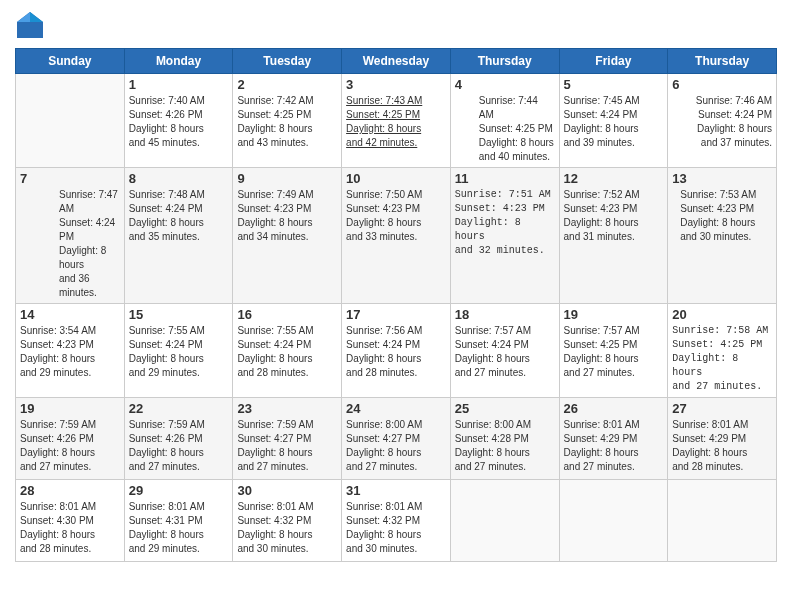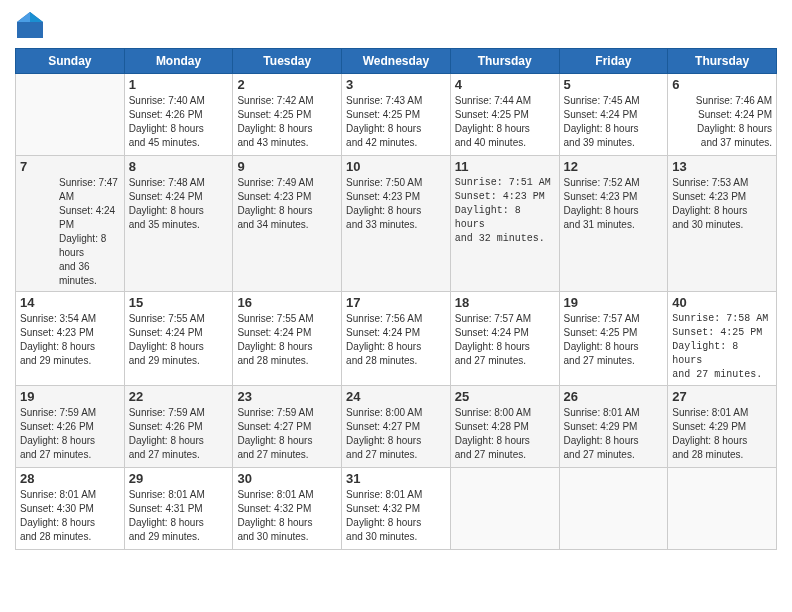--- a/index.html
+++ b/index.html
@@ -138,28 +138,28 @@
           </td>
           <td>
             <span class="day-num">2</span>
             <div class="day-info" style="white-space: pre-line;">Sunrise: 7:42 AM
 Sunset: 4:25 PM
 Daylight: 8 hours
 and 43 minutes.</div>
           </td>
           <td>
             <span class="day-num">3</span>
-            <div class="day-info" style="white-space: pre-line;">Sunrise: 7:43 AM
+            <div class="day-info" style="white-space: pre-line; text-decoration: underline;">Sunrise: 7:43 AM
 Sunset: 4:25 PM
 Daylight: 8 hours
 and 42 minutes.</div>
           </td>
           <td>
             <span class="day-num">4</span>
-            <div class="day-info" style="white-space: pre-line;">Sunrise: 7:44 AM
+            <div class="day-info" style="white-space: pre-line; margin-left: 24px;">Sunrise: 7:44 AM
 Sunset: 4:25 PM
 Daylight: 8 hours
 and 40 minutes.</div>
           </td>
           <td>
             <span class="day-num">5</span>
             <div class="day-info" style="white-space: pre-line;">Sunrise: 7:45 AM
 Sunset: 4:24 PM
 Daylight: 8 hours
 and 39 minutes.</div>
@@ -210,21 +210,21 @@
           </td>
           <td>
             <span class="day-num">12</span>
             <div class="day-info" style="white-space: pre-line;">Sunrise: 7:52 AM
 Sunset: 4:23 PM
 Daylight: 8 hours
 and 31 minutes.</div>
           </td>
           <td>
             <span class="day-num">13</span>
-            <div class="day-info" style="white-space: pre-line;">Sunrise: 7:53 AM
+            <div class="day-info" style="white-space: pre-line; margin-left: 8px;">Sunrise: 7:53 AM
 Sunset: 4:23 PM
 Daylight: 8 hours
 and 30 minutes.</div>
           </td>
         </tr>
         <tr>
           <td>
             <span class="day-num">14</span>
             <div class="day-info" style="white-space: pre-line;">Sunrise: 3:54 AM
 Sunset: 4:23 PM
@@ -260,21 +260,21 @@
 and 27 minutes.</div>
           </td>
           <td>
             <span class="day-num">19</span>
             <div class="day-info" style="white-space: pre-line;">Sunrise: 7:57 AM
 Sunset: 4:25 PM
 Daylight: 8 hours
 and 27 minutes.</div>
           </td>
           <td>
-            <span class="day-num">40</span>
+            <span class="day-num">20</span>
             <div class="day-info" style="white-space: pre-line; font-family: Liberation Mono, monospace;">Sunrise: 7:58 AM
 Sunset: 4:25 PM
 Daylight: 8 hours
 and 27 minutes.</div>
           </td>
         </tr>
         <tr>
           <td>
             <span class="day-num">19</span>
             <div class="day-info" style="white-space: pre-line;">Sunrise: 7:59 AM

